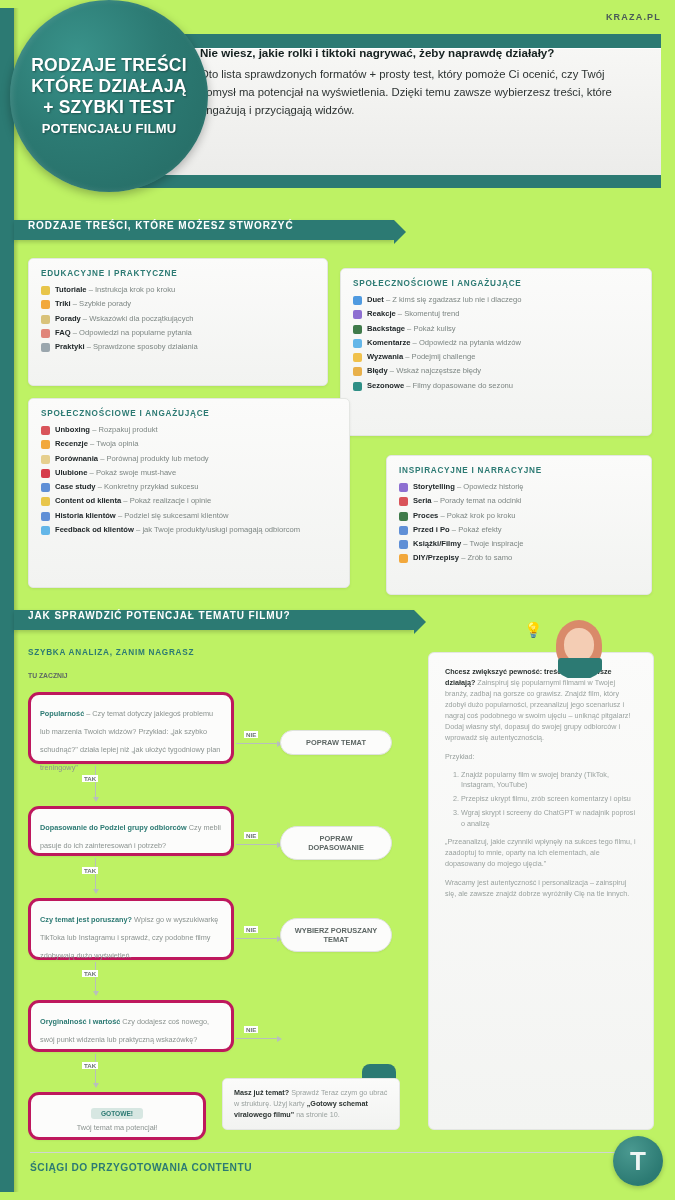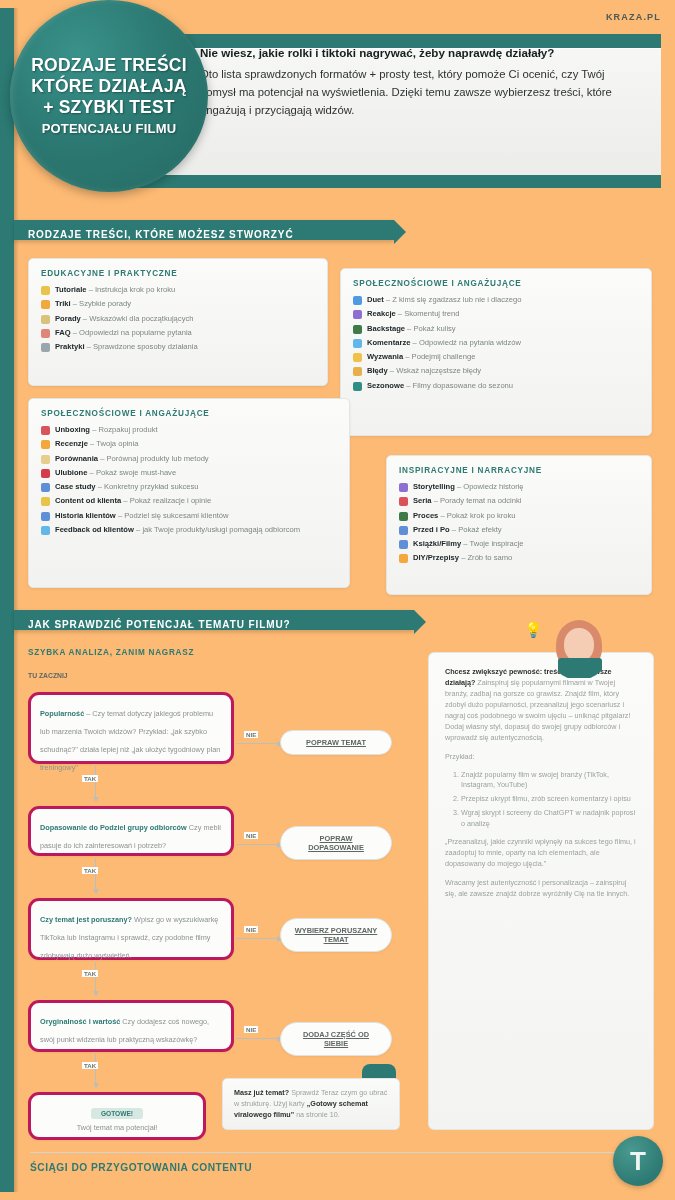--- a/index.html
+++ b/index.html
@@ -2,21 +2,21 @@
 <html><head>
 <meta charset="utf-8">
 <style>
   * { box-sizing: border-box; margin: 0; padding: 0; }
   html, body {
     width: 675px; height: 1200px;
     background: #ffffff;
     font-family: "Liberation Sans", sans-serif;
     overflow: hidden;
   }
-  .page { position: relative; width: 675px; height: 1200px; background: #fdba74; }
+  .page { position: relative; width: 675px; height: 1200px; background: #bef264; }
 
   
   .spine {
     position: absolute; left: 0; top: 8px; width: 14px; height: 1184px;
     background: #2c7a73;
   }
   .spine-shadow {
     position: absolute; left: 14px; top: 8px; width: 5px; height: 1184px;
     background: linear-gradient(to right, rgba(0,0,0,.18), rgba(0,0,0,0));
   }
@@ -60,21 +60,21 @@
   }
   .hc-l1, .hc-l2, .hc-l3 { font-size: 17.5px; font-weight: bold; line-height: 1.22; letter-spacing: .2px;
       text-shadow: 1px 1px 2px rgba(0,0,0,.35); }
   .hc-l4 { font-size: 13px; font-weight: bold; line-height: 1.3; letter-spacing: .2px; margin-top: 2px;
       text-shadow: 1px 1px 2px rgba(0,0,0,.35); }
 
   
   .sect { position: absolute; left: 14px; }
   .sect-head {
     position: relative; height: 20px; background: #2c7a73;
-    display: flex; align-items: flex-end; padding-left: 14px;
+    display: flex; align-items: flex-start; padding-left: 14px;
     box-shadow: 0 2px 4px rgba(0,0,0,.18);
   }
   .sect-head::after {
     content: ""; position: absolute; right: -12px; top: 0;
     border-left: 12px solid #2c7a73;
     border-top: 12px solid transparent; border-bottom: 12px solid transparent;
   }
   .sect-head span {
     font-size: 10px; font-weight: bold; color: #ffffff; letter-spacing: .9px;
   }
@@ -105,21 +105,20 @@
     padding: 7px 9px; box-shadow: 0 1px 2px rgba(0,0,0,.05);
   }
   .fnode .q { font-size: 7.3px; font-weight: bold; color: #2c7a73; }
   .fnode .d { font-size: 7.3px; color: #8b9390; }
   .fpill {
     position: absolute;
     background: #fcfcfb; border: 1px solid #dfe2df; border-radius: 20px;
     padding: 7px 10px; text-align: center;
     font-size: 7.4px; font-weight: bold; color: #5d6664;
     box-shadow: 0 1px 2px rgba(0,0,0,.05);
-    text-decoration: underline;
   }
   .farrow-v { position: absolute; width: 1px; background: #b8bfbc; }
   .farrow-v::after {
     content: ""; position: absolute; left: -2.5px; bottom: -4px;
     border-left: 3px solid transparent; border-right: 3px solid transparent;
     border-top: 5px solid #b8bfbc;
   }
   .farrow-h { position: absolute; height: 1px; background: #b8bfbc; }
   .farrow-h::after {
     content: ""; position: absolute; right: -4px; top: -2.5px;
@@ -384,21 +383,20 @@
   <div class="flbl" style="left:244px;top:926px;">NIE</div>
   <div class="fpill" style="left:280px;top:918px;width:112px;">WYBIERZ PORUSZANY TEMAT</div>
   <div class="farrow-v" style="left:95px;top:962px;height:30px;"></div>
   <div class="flbl" style="left:82px;top:970px;">TAK</div>
 
   <div class="fnode" style="left:28px;top:1000px;width:206px;height:52px;">
     <span class="q">Oryginalność i wartość</span><span class="d"> <span>Czy dodajesz coś nowego, swój punkt widzenia lub praktyczną wskazówkę?</span></span>
   </div>
   <div class="farrow-h" style="left:236px;top:1038px;width:42px;"></div>
   <div class="flbl" style="left:244px;top:1026px;">NIE</div>
-  <div class="fpill" style="left:280px;top:1022px;width:112px;">DODAJ CZĘŚĆ OD SIEBIE</div>
   <div class="farrow-v" style="left:95px;top:1054px;height:30px;"></div>
   <div class="flbl" style="left:82px;top:1062px;">TAK</div>
 
   <div class="fnode" style="left:28px;top:1092px;width:178px;height:48px;text-align:center;">
     <div style="display:inline-block;background:#d7e7e2;color:#2c7a73;font-size:6.6px;font-weight:bold;padding:2px 10px;border-radius:3px;margin-bottom:4px;">GOTOWE!</div>
     <div class="d">Twój temat ma potencjał!</div>
   </div>
 
   <div class="speech" style="left:362px;top:1064px;"></div>
   <div class="tipbox" style="left:222px;top:1078px;width:178px;">

